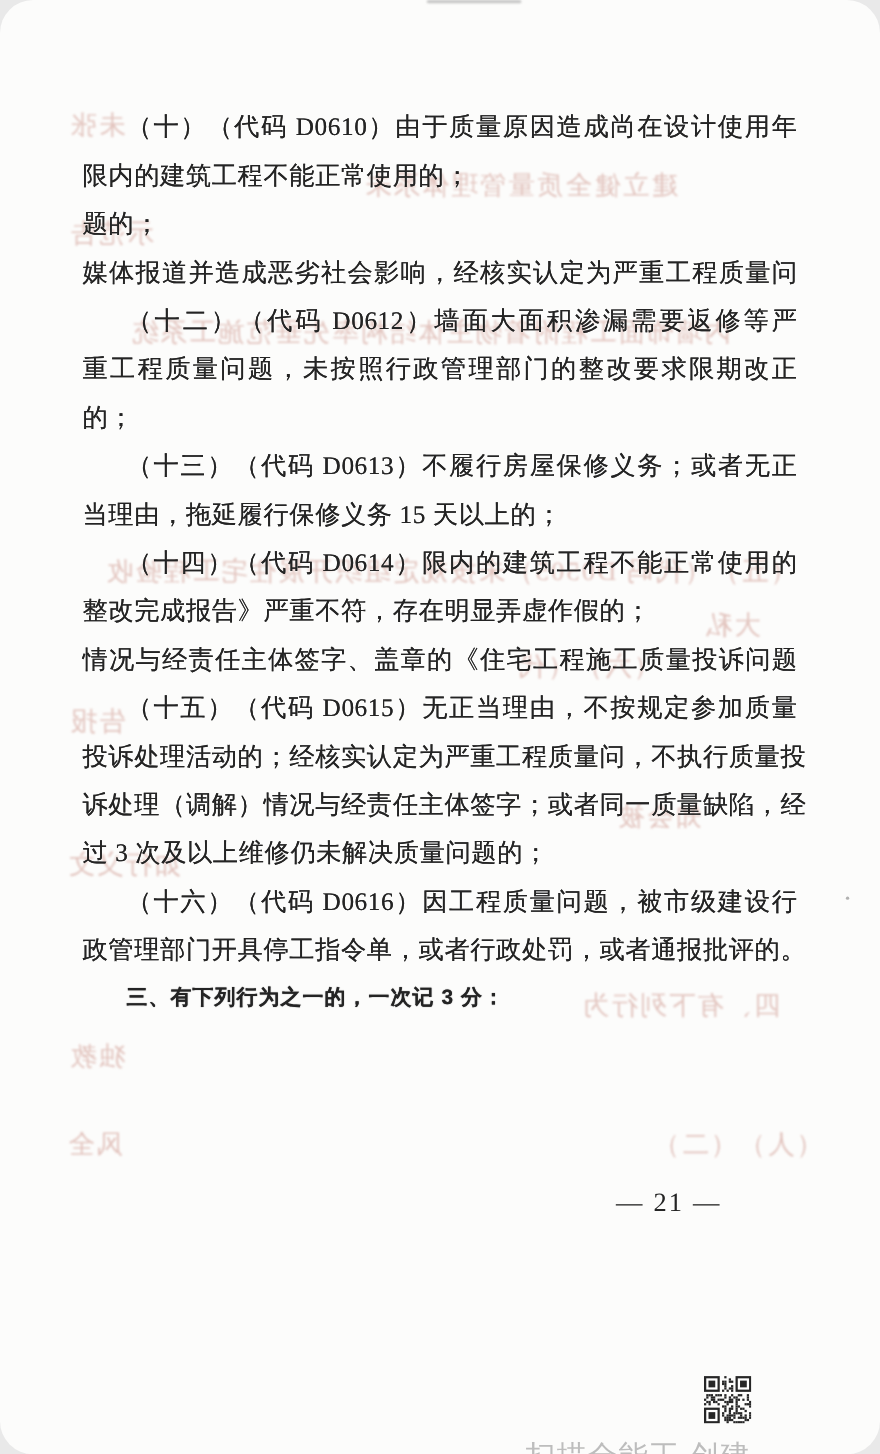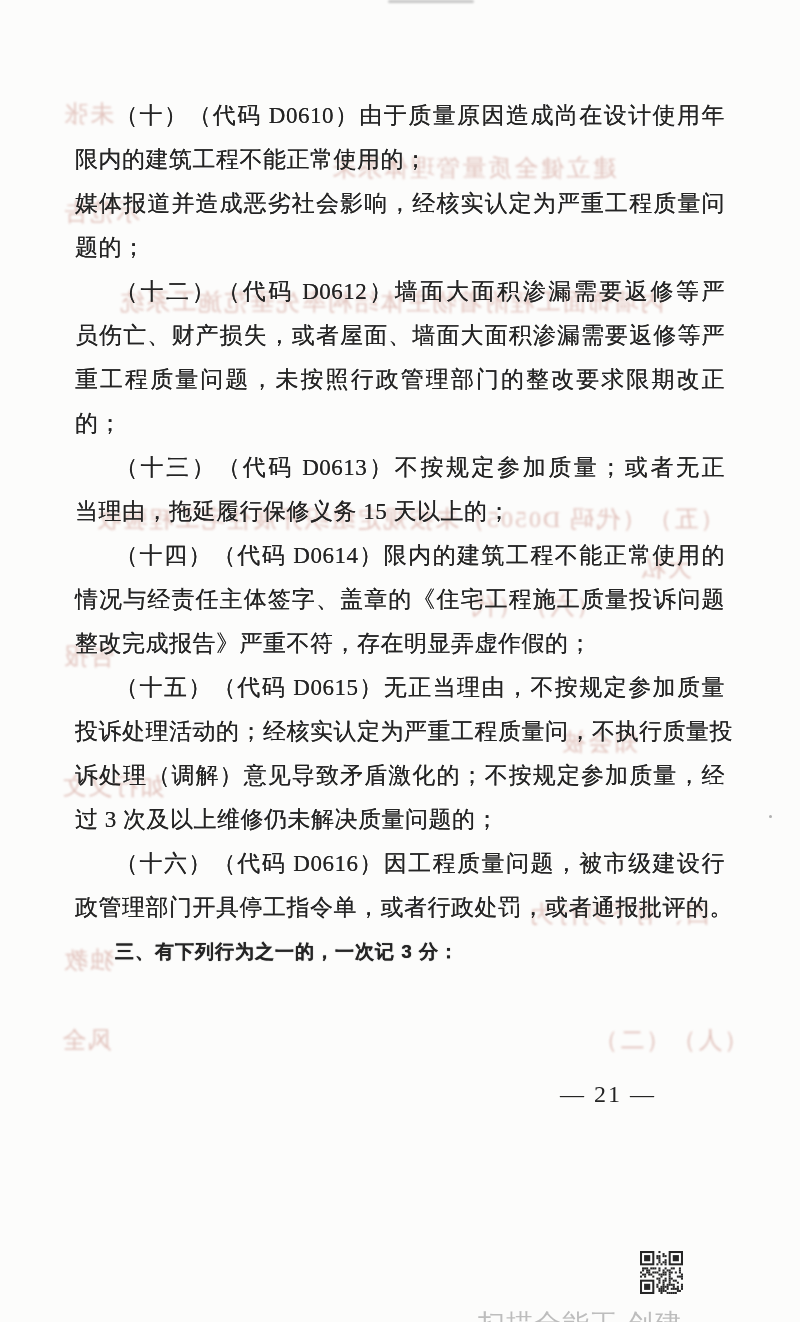--- a/index.html
+++ b/index.html
@@ -1,19 +1,20 @@
 <!DOCTYPE html>
 <html><head>
 <meta charset="utf-8">
 <style>
   html,body{margin:0;padding:0;background:#e9e9e9;}
   .page{
     position:relative;width:800px;height:1322px;margin:0 auto;
     background:#fcfcfb;overflow:hidden;
     font-family:"Liberation Serif","DejaVu Serif",serif;
+    border-radius:30px;
   }
   
   .content{
     position:absolute;left:75px;top:94px;width:650px;
     color:#242424;font-size:23px;
   }
   .line{
     height:44px;line-height:44px;white-space:nowrap;
     text-align:justify;text-align-last:justify;
     letter-spacing:.5px;
@@ -77,34 +78,33 @@
       <span style="left: 60px; top: 770px; color: rgb(201, 141, 130);">如行义文</span>
       <span style="left: 528px; top: 898px; color: rgb(201, 141, 130);">四、有下列行为</span>
       <span style="left: 62px; top: 944px; color: rgb(201, 141, 130);">独教</span>
       <span style="left: 60px; top: 1024px; color: rgb(201, 141, 130);">风全</span>
       <span style="left: 592px; top: 1024px; color: rgb(201, 141, 130);">（人）（二）</span>
     </div>
 
   <div class="content" id="content" style="color: rgb(36, 36, 36);">
       <div class="line indent">（十）（代码 D0610）由于质量原因造成尚在设计使用年</div>
       <div class="line end">限内的建筑工程不能正常使用的；</div>
+      <div class="line end">题的；</div>
       <div class="line">媒体报道并造成恶劣社会影响，经核实认定为严重工程质量问</div>
-      <div class="line end">题的；</div>
       <div class="line indent">（十二）（代码 D0612）墙面大面积渗漏需要返修等严</div>
-      <div class="line">员伤亡、财产损失，或者屋面、墙面大面积渗漏需要返修等严</div>
       <div class="line">重工程质量问题，未按照行政管理部门的整改要求限期改正</div>
       <div class="line end">的；</div>
-      <div class="line indent">（十三）（代码 D0613）不按规定参加质量；或者无正</div>
+      <div class="line indent">（十三）（代码 D0613）不履行房屋保修义务；或者无正</div>
       <div class="line end">当理由，拖延履行保修义务 15 天以上的；</div>
       <div class="line indent">（十四）（代码 D0614）限内的建筑工程不能正常使用的</div>
+      <div class="line end">整改完成报告》严重不符，存在明显弄虚作假的；</div>
       <div class="line">情况与经责任主体签字、盖章的《住宅工程施工质量投诉问题</div>
-      <div class="line end">整改完成报告》严重不符，存在明显弄虚作假的；</div>
       <div class="line indent">（十五）（代码 D0615）无正当理由，不按规定参加质量</div>
       <div class="line">投诉处理活动的；经核实认定为严重工程质量问，不执行质量投</div>
-      <div class="line">诉处理（调解）意见导致矛盾激化的；不按规定参加质量，经</div>
+      <div class="line">诉处理（调解）情况与经责任主体签字；或者同一质量缺陷，经</div>
       <div class="line end">过 3 次及以上维修仍未解决质量问题的；</div>
       <div class="line indent">（十六）（代码 D0616）因工程质量问题，被市级建设行</div>
       <div class="line end">政管理部门开具停工指令单，或者行政处罚，或者通报批评的。</div>
       <div class="line indent bold end">三、有下列行为之一的，一次记 3 分：</div>
     </div>
 
   <div class="page-number" style="color: rgb(36, 36, 36);">— 21 —</div>
 
   <div class="watermark">
     <svg class="qr" id="qr-svg" viewBox="0 0 21 21">

